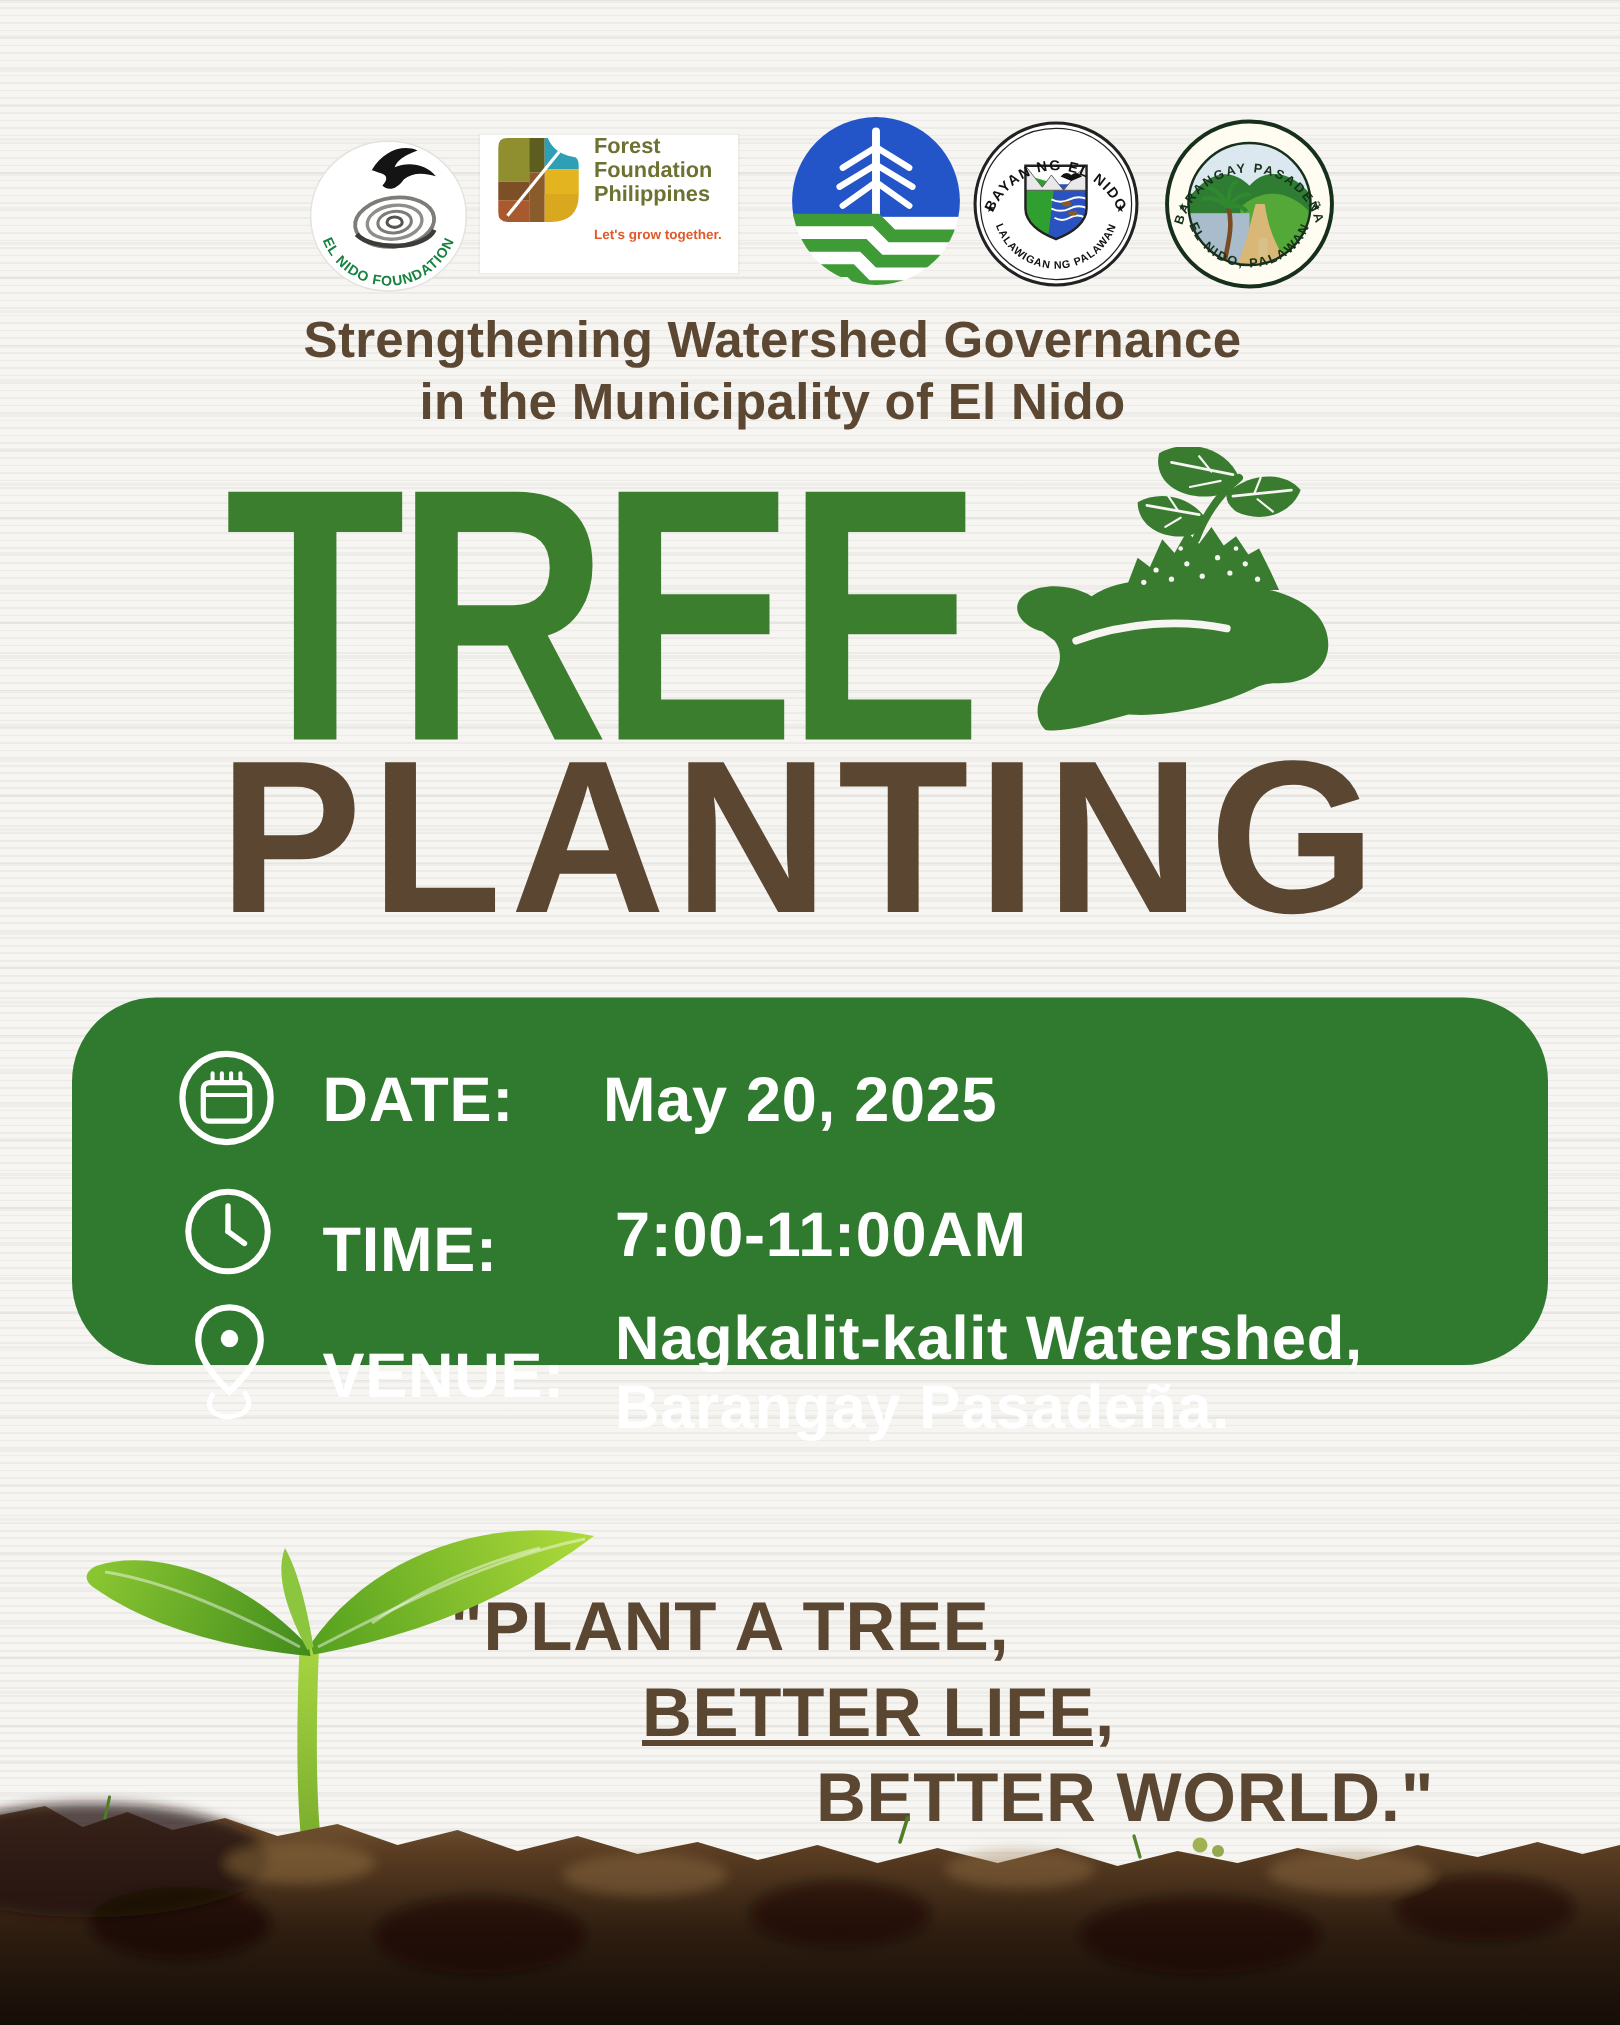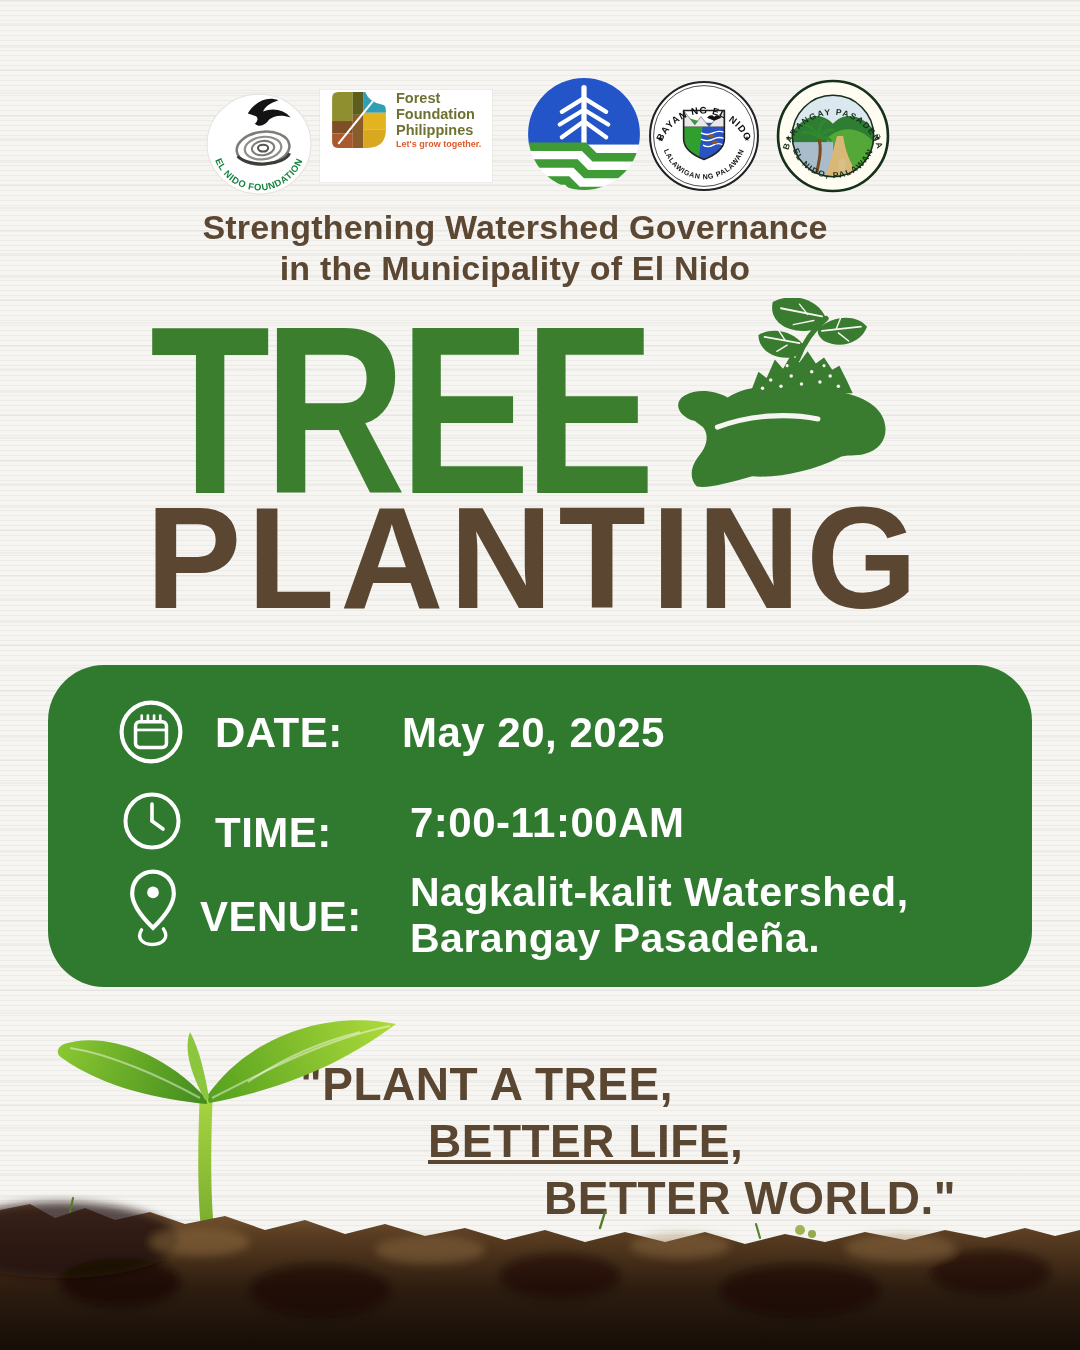--- a/index.html
+++ b/index.html
@@ -10,31 +10,31 @@
       repeating-linear-gradient(180deg, rgba(170,170,168,.10) 0 2px, rgba(255,255,255,0) 2px 23px),
       #f6f5f2;
     font-family:"Liberation Sans", sans-serif;
   }
   
   .logo{position:absolute;}
   .ffp-card{background:#ffffff;width:172px;height:92px;display:flex;align-items:flex-start;
     box-shadow:0 0 0 1px rgba(0,0,0,0.03);}
   .ffp-text{margin-left:8px;}
   .ffp-line{color:#6d7231;font-weight:bold;font-size:14.5px;line-height:1.12;}
-  .ffp-tag{color:#df5b2b;font-size:9px;margin-top:0;font-weight:bold;}
+  .ffp-tag{color:#df5b2b;font-size:9px;margin-top:12px;font-weight:bold;}
   
   .program-title{position:absolute;left:0;top:207px;width:1030px;text-align:center;
     color:#5b4732;font-weight:bold;font-size:34px;line-height:1.2;letter-spacing:.2px;}
   .tree-word{position:absolute;left:150px;top:290px;color:#3b7e2d;font-weight:bold;
     font-size:240px;line-height:1;letter-spacing:-8px;transform:scaleX(.82);transform-origin:left top;}
   .planting-word{position:absolute;left:146px;top:486px;color:#5a4631;font-weight:bold;
     font-size:145px;line-height:1;letter-spacing:6px;transform:scaleX(.985);transform-origin:left top;}
   .hand-icon{position:absolute;left:662px;top:298px;}
   
-  .panel{position:absolute;left:48px;top:665px;width:984px;height:322px;
+  .panel{position:absolute;left:48px;top:665px;width:984px;height:245px;
     background:#2f7a2f;border-radius:56px;}
   .detail-label{position:absolute;color:#fff;font-weight:bold;font-size:42px;letter-spacing:.5px;}
   .detail-value{position:absolute;color:#fff;font-weight:bold;font-size:42px;letter-spacing:.5px;}
   .venue-value{line-height:1.12;font-size:41px;}
   .picon{position:absolute;}
   
   .quote{position:absolute;left:300px;top:1056px;color:#5a4631;font-weight:bold;
     font-size:46px;line-height:57px;letter-spacing:.5px;}
   .quote .q2{margin-left:128px;text-decoration:underline;}
   .quote .q3{margin-left:244px;}
@@ -269,21 +269,21 @@
       <line x1="30" y1="30" x2="41" y2="38" stroke="#fff" stroke-width="3.6" stroke-linecap="round"></line>
     </svg>
     <div class="detail-label" style="left:167px;top:144px">TIME:</div>
     <div class="detail-value" style="left:362px;top:134px">7:00-11:00AM</div>
 
     <svg class="picon" style="left:80px;top:202px" width="50" height="82" viewBox="0 0 48 78">
       <path d="M24,4 C12.5,4 4,13 4,25 C4,39 20,54 24,58 C28,54 44,39 44,25 C44,13 35.5,4 24,4 Z" fill="none" stroke="#fff" stroke-width="4"></path>
       <circle cx="24" cy="24" r="5.6" fill="#fff"></circle>
       <path d="M13,60 C8,68 14,74 23,74 C33,74 40,68 34,59" fill="none" stroke="#fff" stroke-width="3.2" stroke-linecap="round"></path>
     </svg>
-    <div class="detail-label" style="left:152px;top:228px">VENUE:</div>
+    <div class="detail-label" style="left:167px;top:228px">VENUE:</div>
     <div class="detail-value venue-value" style="left:362px;top:205px">
       <div>Nagkalit-kalit Watershed,</div>
       <div>Barangay Pasadeña.</div>
     </div>
   </div>
 
   <div class="quote">
     <div class="q1">"PLANT A TREE,</div>
     <div class="q2">BETTER LIFE,</div>
     <div class="q3">BETTER WORLD."</div>

